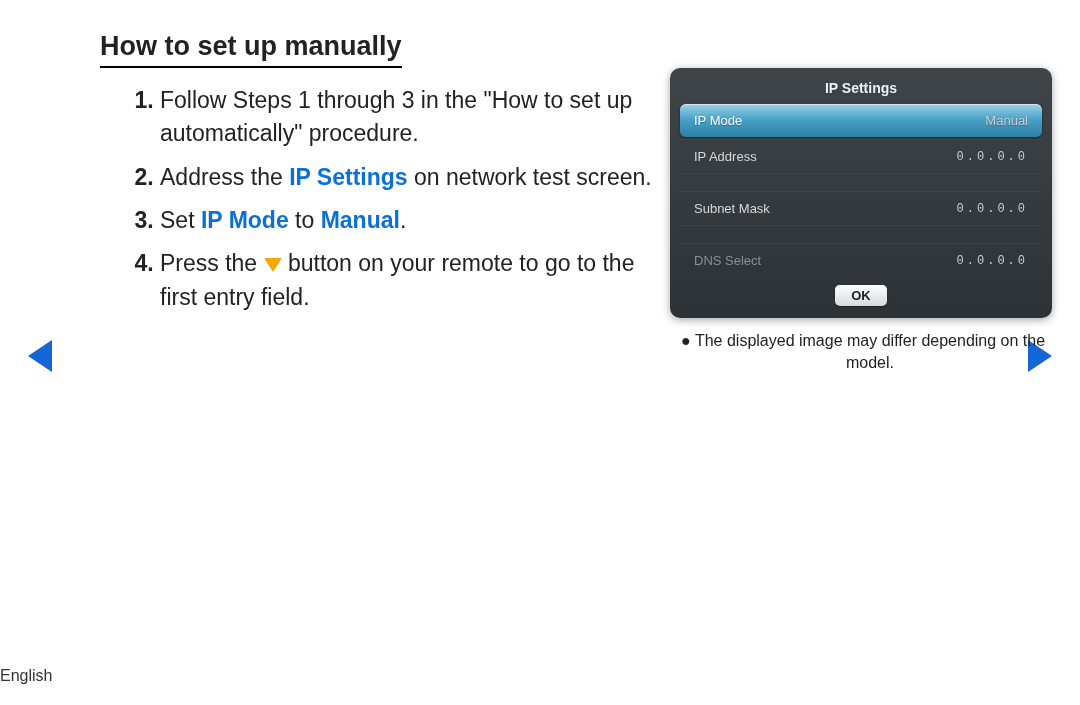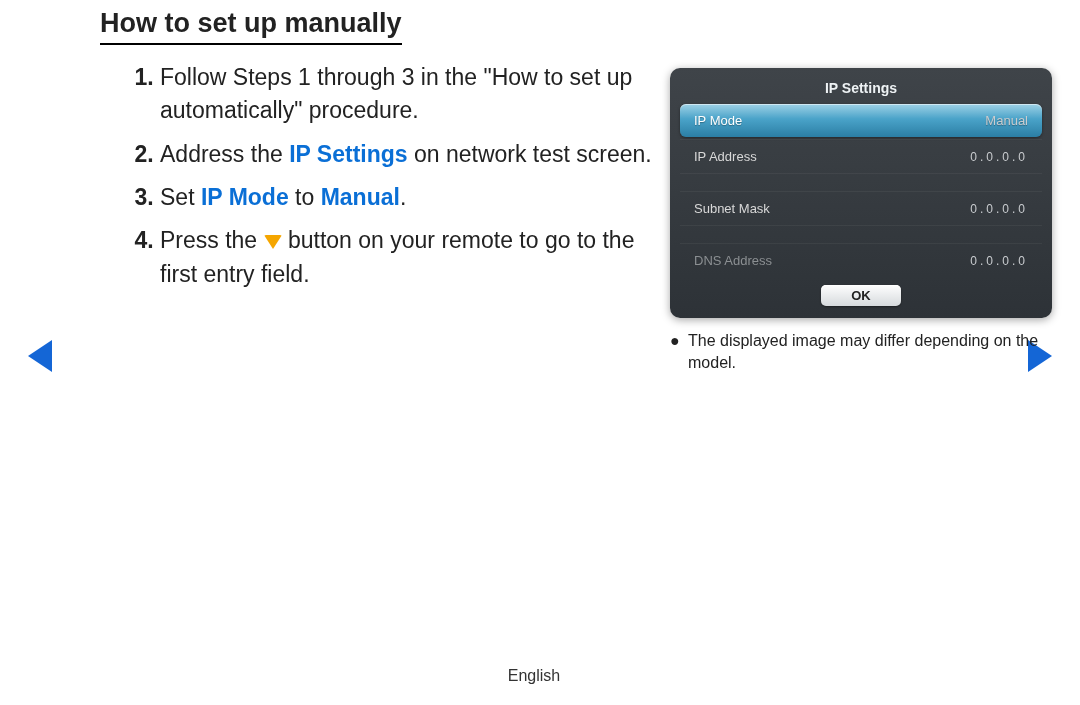--- a/index.html
+++ b/index.html
@@ -8,21 +8,21 @@
     height: 705px;
     background: #ffffff;
     font-family: Arial, Helvetica, sans-serif;
     position: relative;
     color: #222;
   }
   .page {
     position: relative;
     width: 100%;
     height: 100%;
-    padding: 8px 100px 0 100px;
+    padding: 31px 100px 0 100px;
   }
   .heading {
     font-size: 27px;
     font-weight: bold;
     border-bottom: 2px solid #000;
     display: inline-block;
     padding-bottom: 4px;
     margin-bottom: 16px;
   }
   .intro {
@@ -99,50 +99,51 @@
     border-radius: 6px;
     color: #fff;
     font-weight: normal;
     box-shadow: inset 0 1px 0 rgba(255,255,255,0.5), 0 1px 3px rgba(0,0,0,0.4);
     margin-bottom: 2px;
     border-top: none;
   }
   .tv-row-sel .lbl { text-shadow: 0 1px 1px rgba(0,0,0,0.3); }
   .tv-row-sel .val { color: #ffb83d; font-weight: normal; text-shadow: 0 1px 1px rgba(0,0,0,0.3); }
   .tv-row-dim .lbl, .tv-row-dim .val { color: #8b8f92; }
-  .tv-row .val { letter-spacing: 3px; font-family: Liberation Sans, sans-serif; font-size: 12px; color: #c9cccf; }
+  .tv-row .val { letter-spacing: 3px; font-family: Liberation Mono, monospace; font-size: 12px; color: #c9cccf; }
   .tv-row .val.plain { letter-spacing: normal; font-family: inherit; font-size: 13px; }
   .tv-row-dns .lbl, .tv-row-dns .val.plain { color: #e6e6e6; }
   .ok-btn {
     display: block;
     margin: 8px auto 2px;
-    width: 80px;
+    width: 52px;
     text-align: center;
     background: linear-gradient(#fefefe, #d6dadd);
     color: #222;
     font-weight: bold;
     font-size: 13px;
     border-radius: 5px;
     padding: 3px 0;
     box-shadow: 0 1px 2px rgba(0,0,0,0.4), inset 0 1px 0 #fff;
   }
   .note {
     font-size: 16px;
     color: #222;
     margin-top: 12px;
     line-height: 1.35;
     padding-left: 18px;
     text-indent: -18px;
+    text-align: center;
   }
   .bullet { display:inline-block; width:18px; text-indent:0; }
   .footer {
     position: absolute;
     bottom: 20px;
     left: 0; right: 12px;
-    text-align: center;
+    text-align: left;
     font-size: 16px;
     color: #333;
   }
 </style>
 </head>
 <body>
 
 <div class="page">
 
   <div class="heading">How to set up manually</div>
@@ -182,21 +183,21 @@
 
       <div class="tv-row">
         <span class="lbl">Subnet Mask</span>
         <span class="val">0.0.0.0</span>
       </div>
 
       <div class="tv-row" style="height:18px; padding-top:2px; padding-bottom:2px;"></div>
 
 
       <div class="tv-row tv-row-dim">
-        <span class="lbl">DNS Address</span>
+        <span class="lbl">DNS Select</span>
         <span class="val">0.0.0.0</span>
       </div>
 
       <div class="ok-btn">OK</div>
     </div>
 
     <div class="note">
       <span class="bullet">●</span><span>The displayed image may differ depending on the model.</span>
     </div>
   </div>

